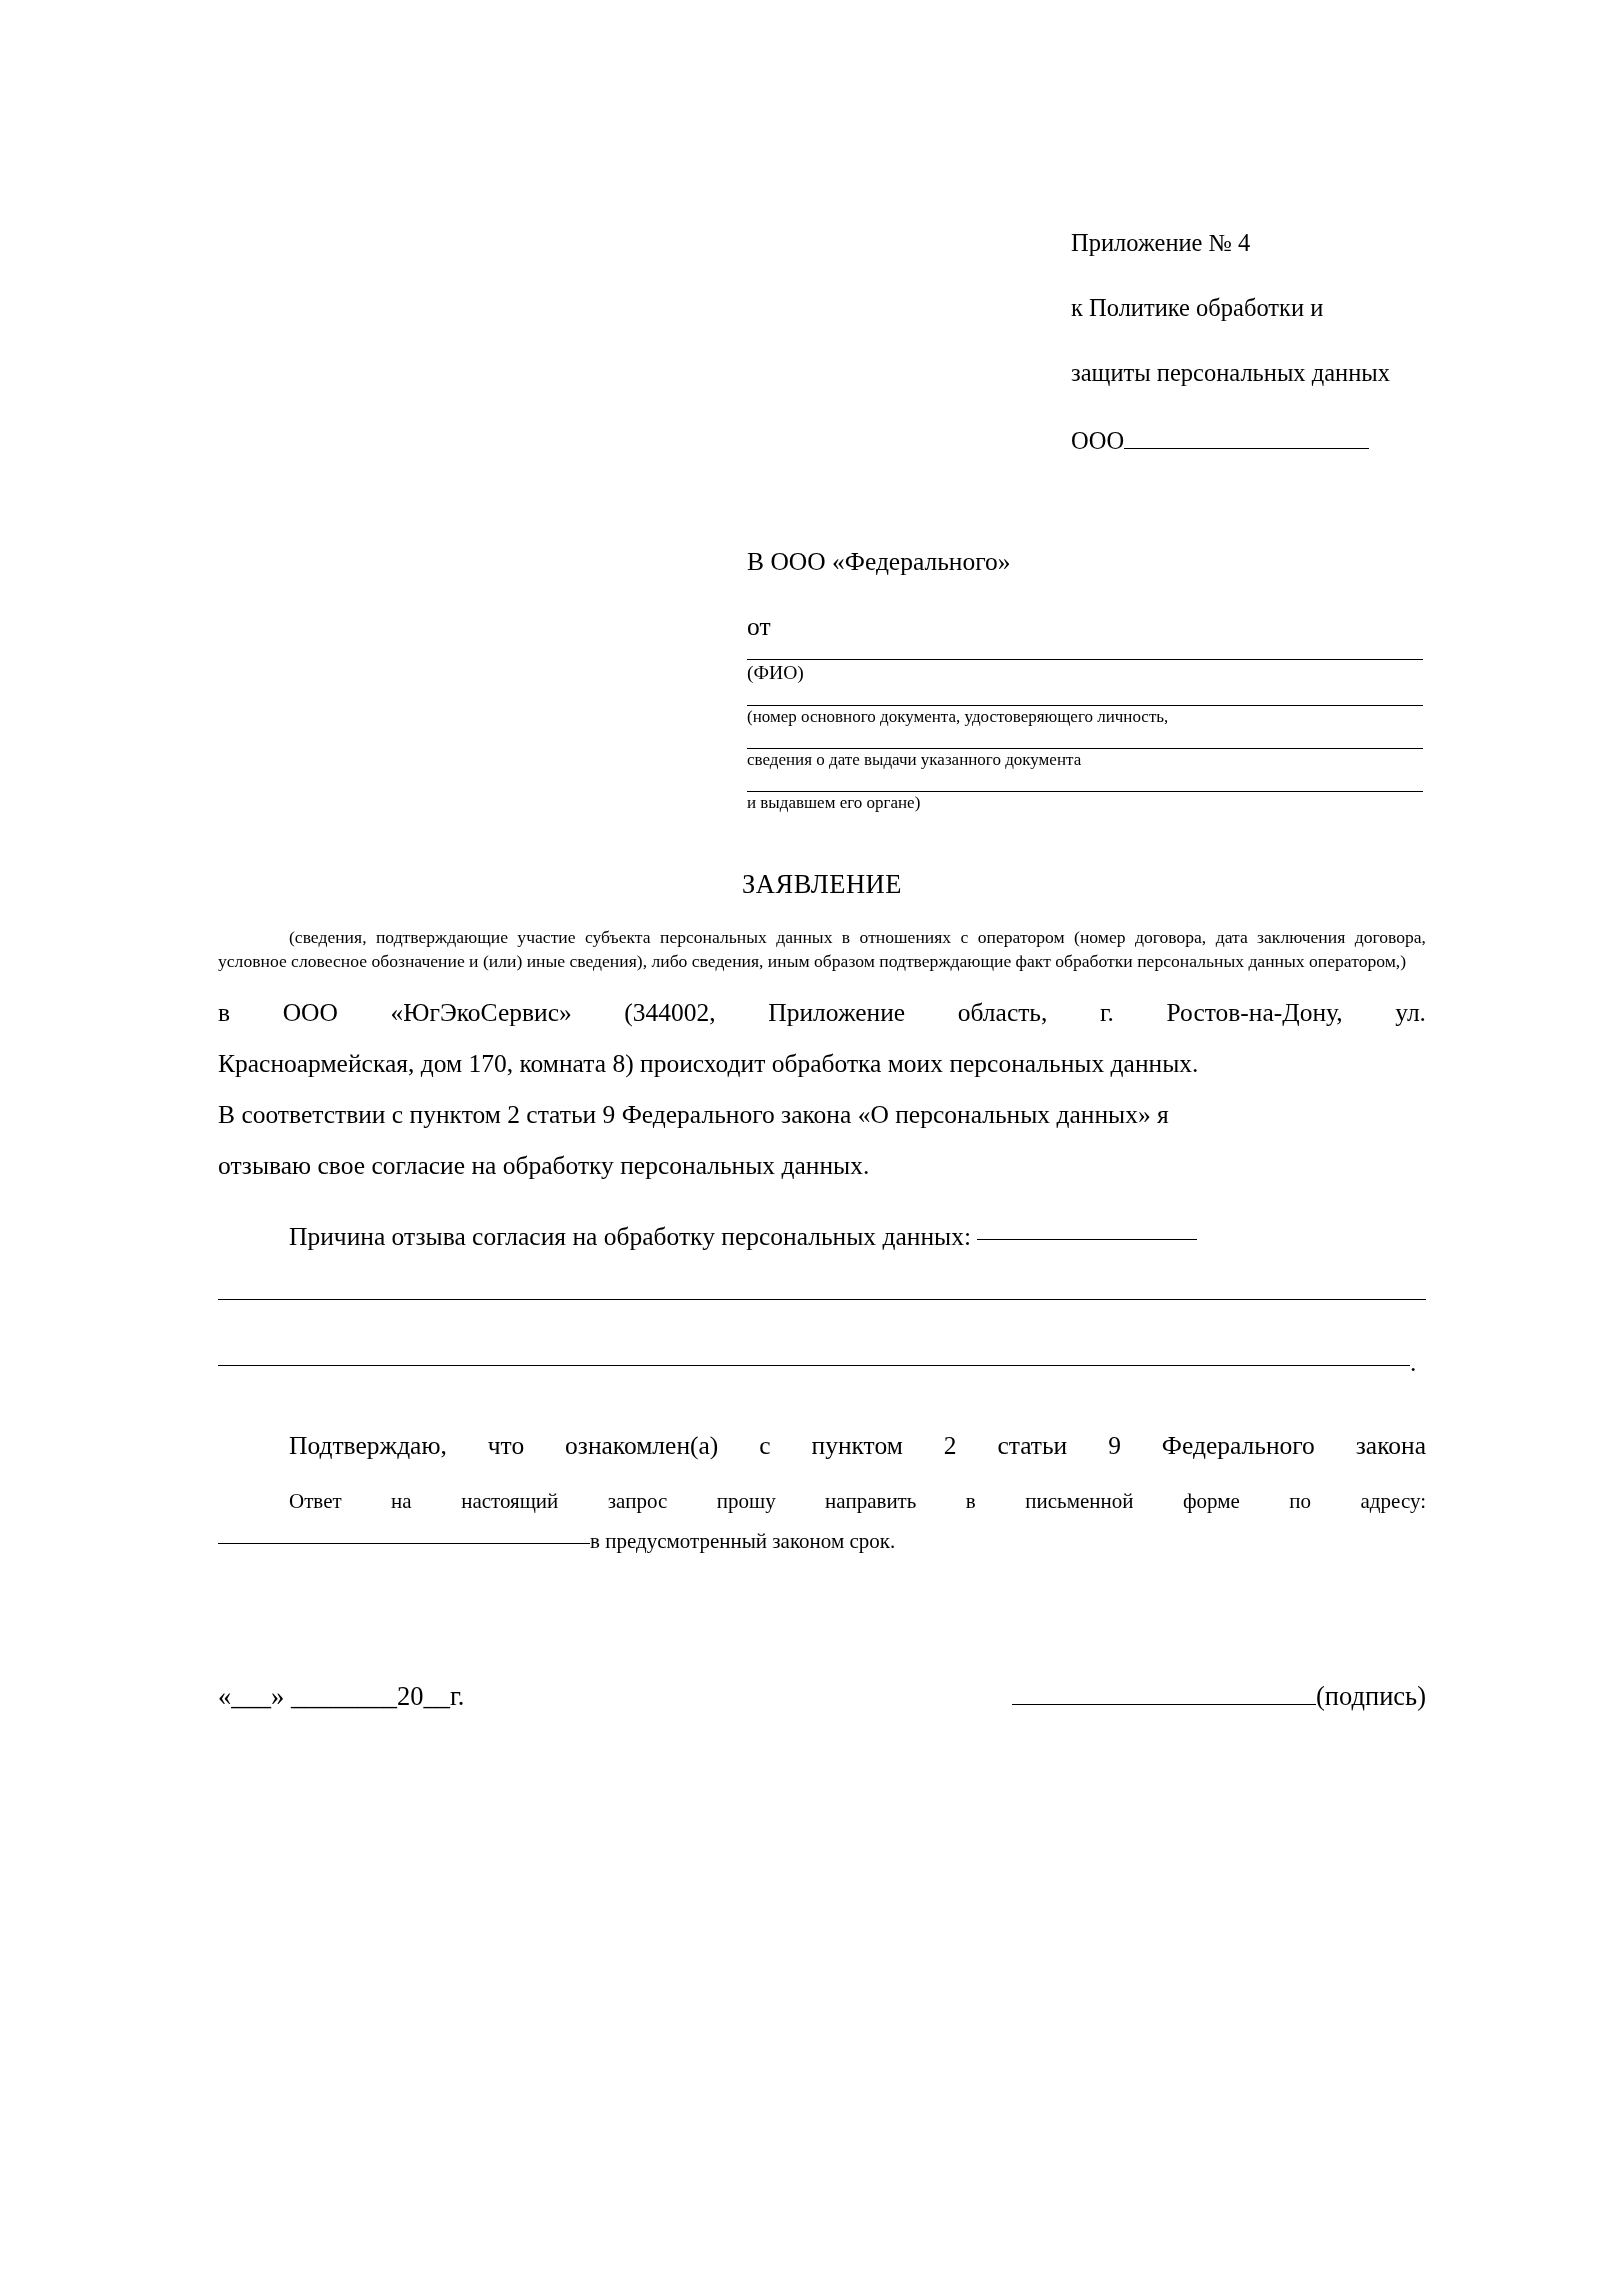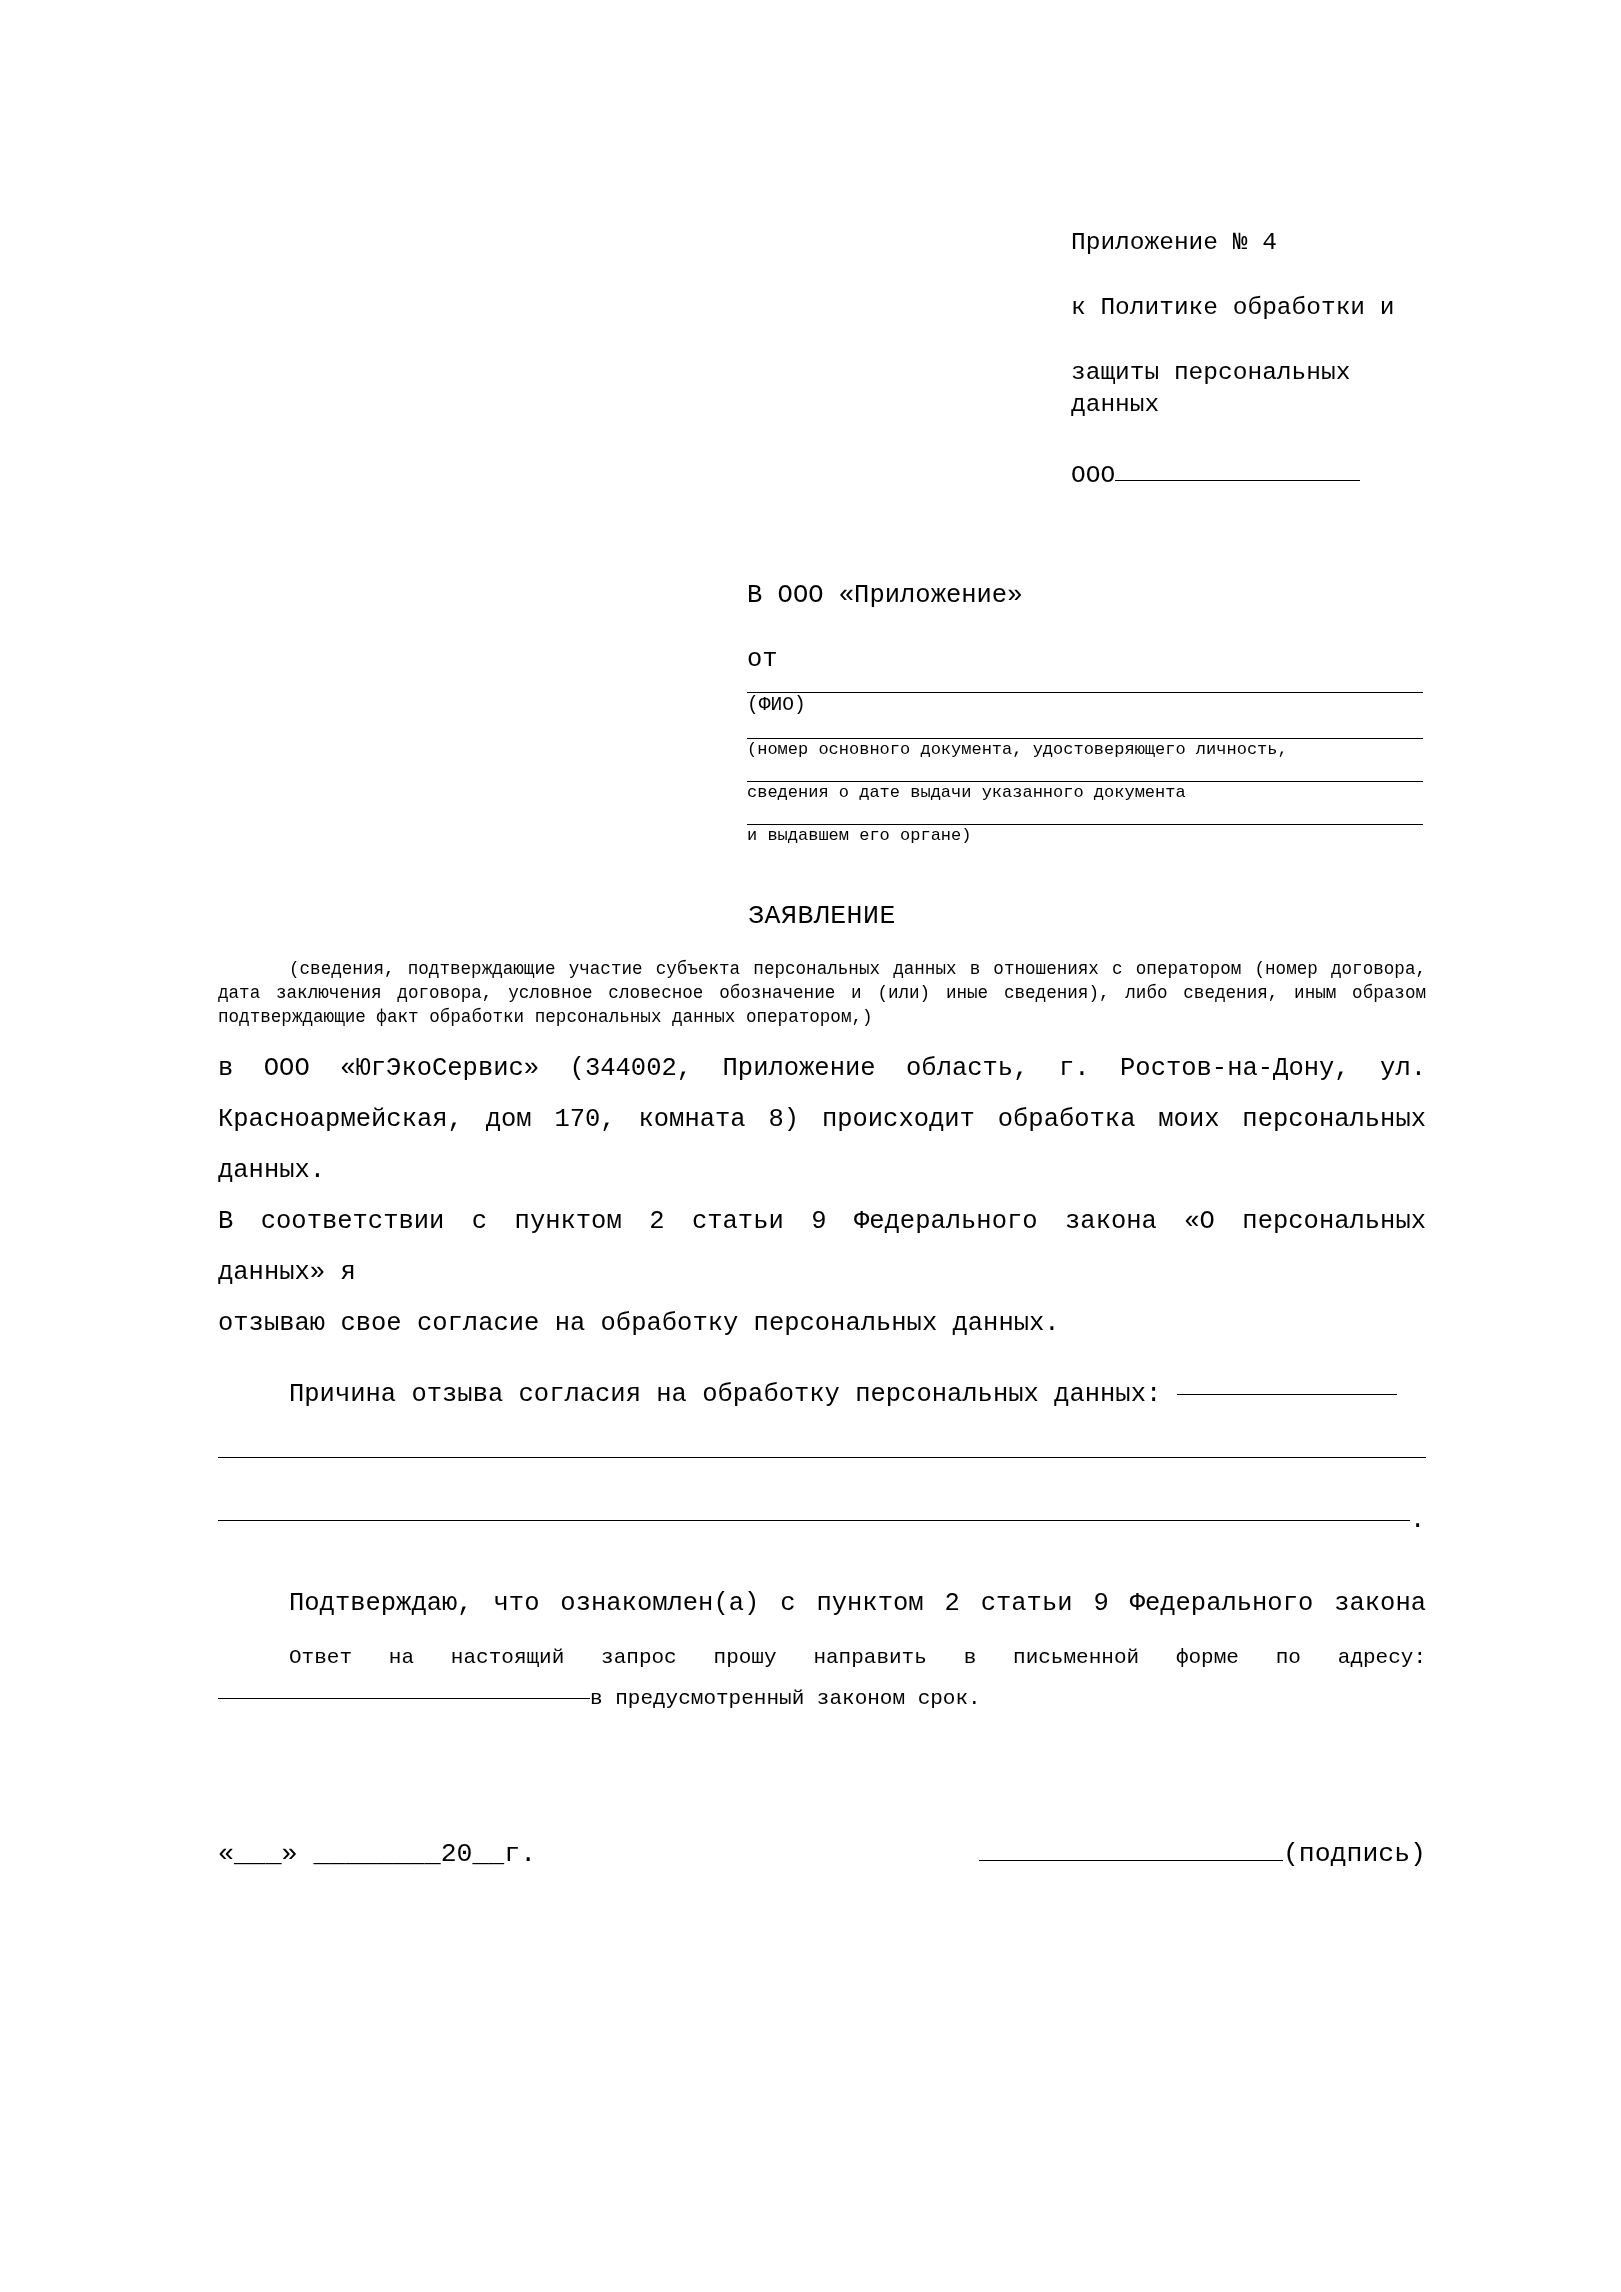--- a/index.html
+++ b/index.html
@@ -14,21 +14,20 @@
     color: #000000;
     position: relative;
     overflow: hidden;
   }
   .page {
     position: relative;
     width: 1621px;
     height: 2001px;
     padding: 0;
     box-sizing: border-box;
-    font-family: Liberation Mono, monospace;
   }
   .content {
     position: absolute;
     left: 218px;
     top: 194px;
     width: 1208px;
   }
 
   
   .appendix {
@@ -204,21 +203,21 @@
 
     <div class="appendix">
       <span class="appendix-line">Приложение № 4</span>
       <span class="appendix-line">к Политике обработки и</span>
       <span class="appendix-line">защиты персональных данных</span>
       <span class="appendix-org"><span>ООО</span><span class="u-fill" style="width:245px;height:25.5px;"></span></span>
     </div>
 
 
     <div class="addressee">
-      <div class="to-line">В ООО «Приложение»</div>
+      <div class="to-line">В ООО «Федерального»</div>
       <div class="from-line">от</div>
 
       <div class="blank-row">
         <span class="blank-line"></span>
         <span class="blank-caption">(ФИО)</span>
       </div>
 
       <div class="blank-gap"></div>
 
       <div class="blank-row">

